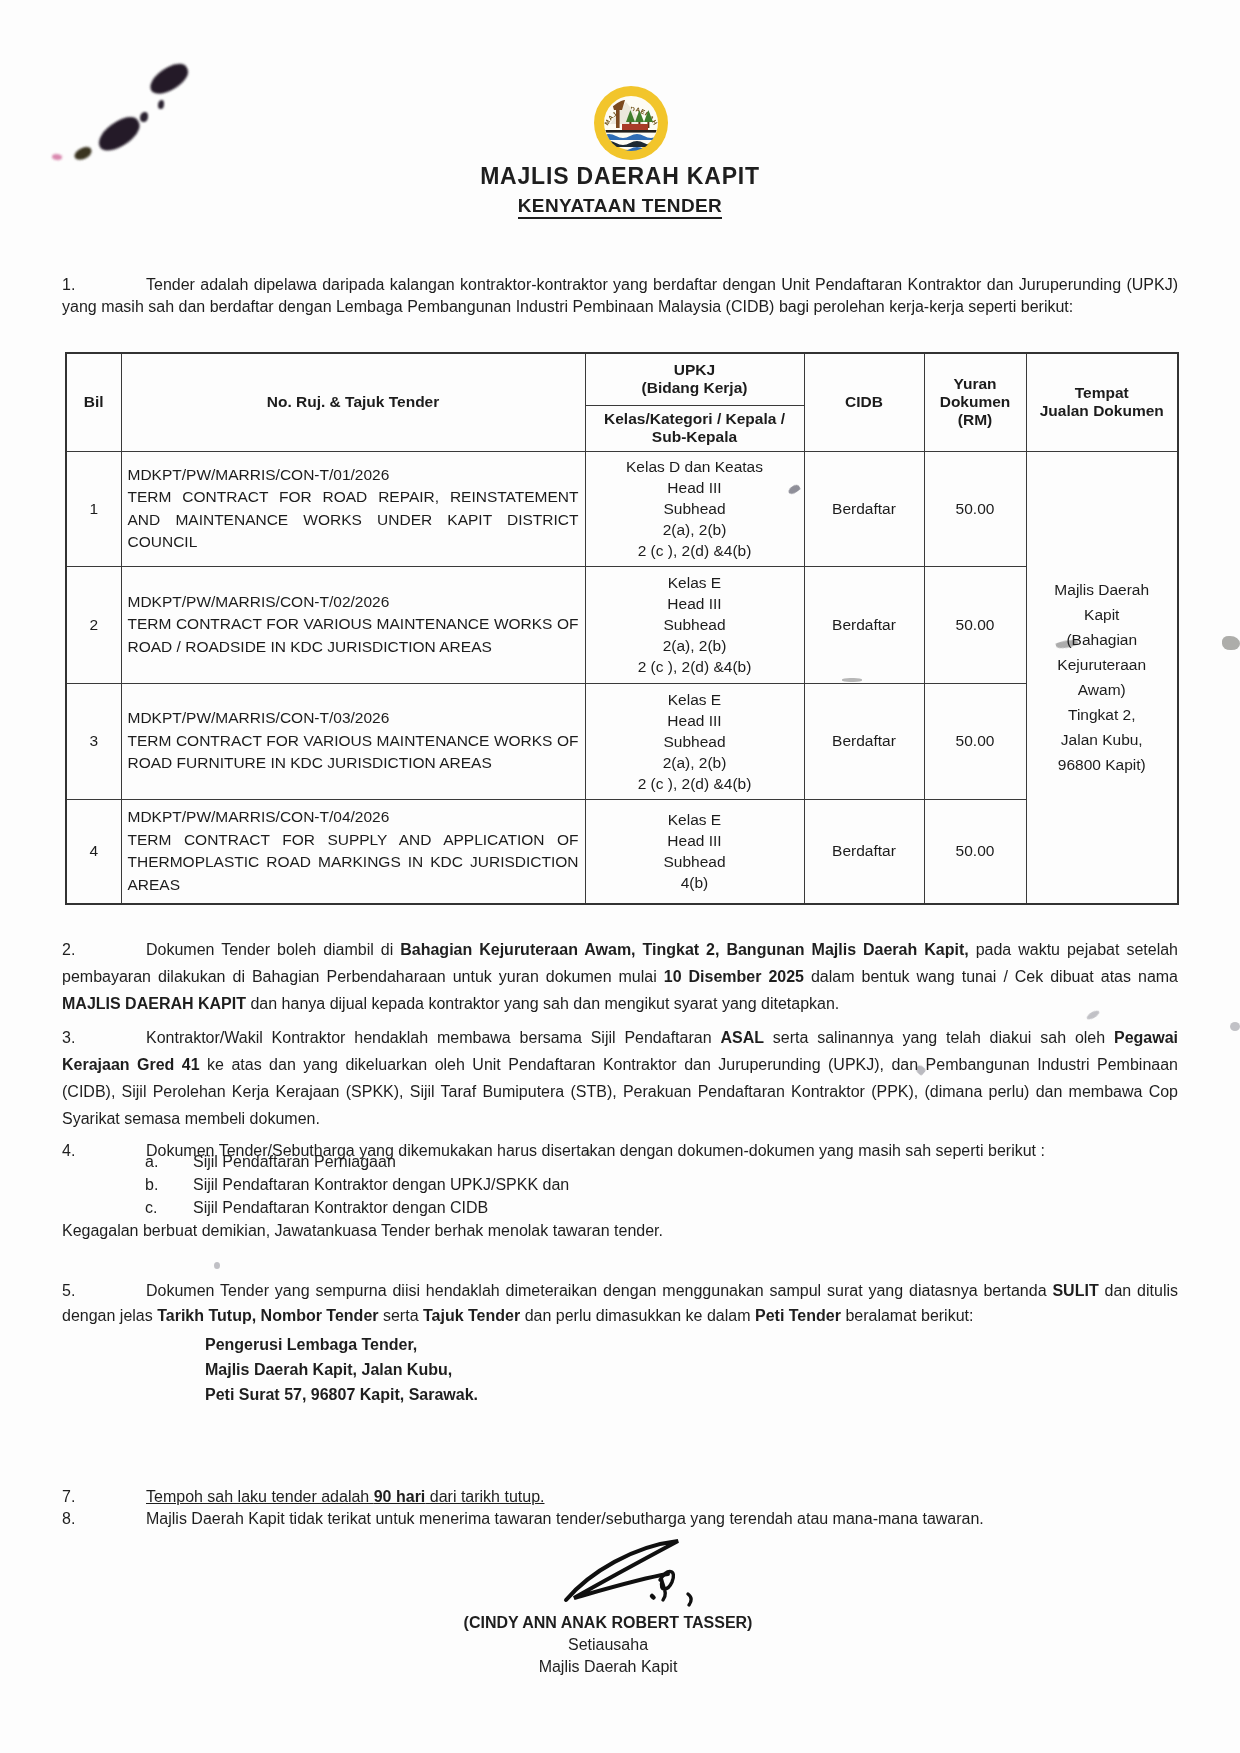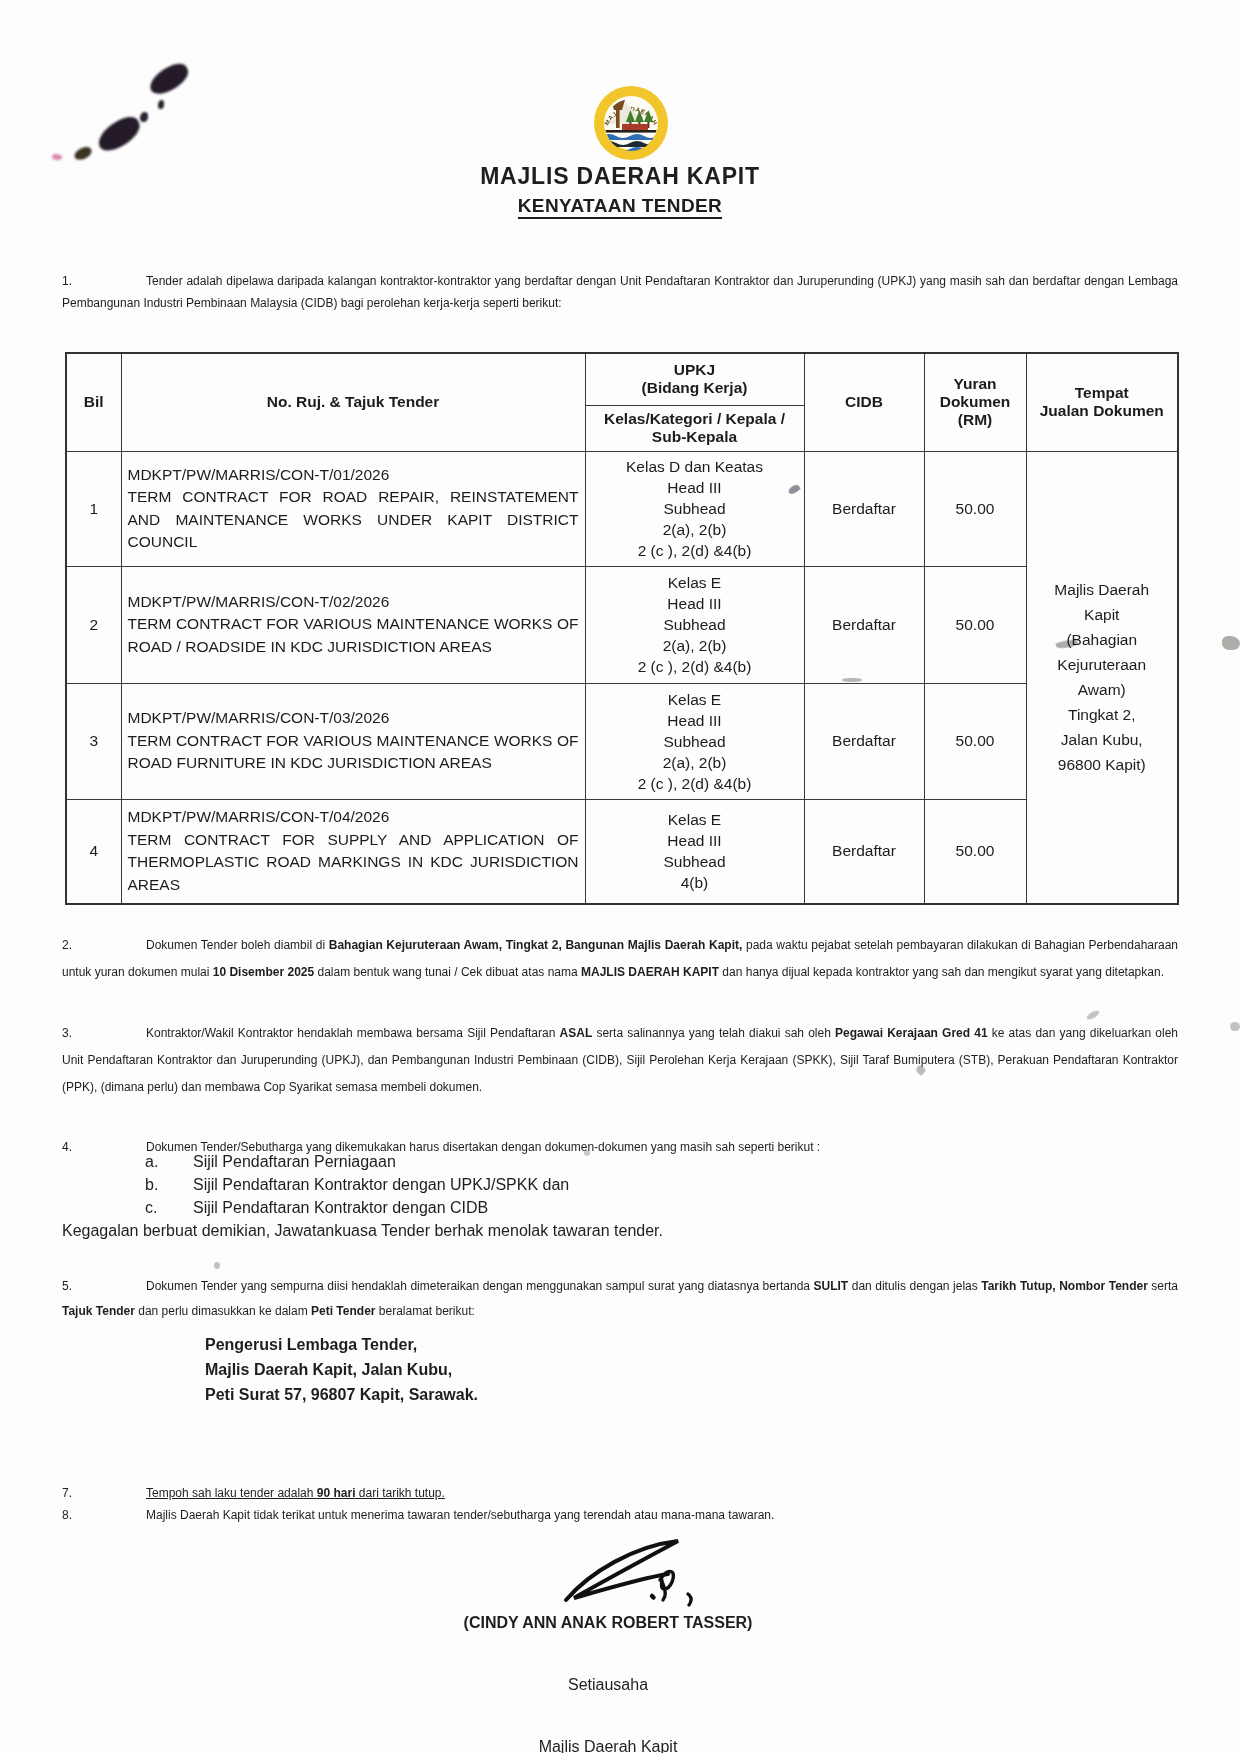--- a/index.html
+++ b/index.html
@@ -10,21 +10,21 @@
   }
   
   .logo-wrap{position:absolute;left:592px;top:82px;width:78px;height:82px;}
   .doc-title{position:absolute;left:0;top:163px;width:1240px;text-align:center;
     font-size:23px;font-weight:bold;letter-spacing:.8px;}
   .doc-subtitle{position:absolute;left:0;top:195px;width:1240px;text-align:center;}
   .doc-subtitle span{font-size:19px;font-weight:bold;letter-spacing:.4px;
     border-bottom:2.5px solid #1e1e1e;padding-bottom:1px;}
   
   .para{position:absolute;left:62px;width:1116px;text-align:justify;
-    font-size:12px;line-height:22px;}
+    font-size:16px;line-height:22px;}
   .pnum{display:inline-block;width:84px;}
   .rich span.b{font-weight:bold;}
   .rich span.u{}
   .sub-item{position:absolute;left:145px;font-size:16px;line-height:22px;}
   .sub-item .ltr{display:inline-block;width:48px;}
   .plain-line{position:absolute;left:62px;width:1116px;font-size:16px;line-height:22px;}
   
   table.tender{position:absolute;left:65px;top:352px;width:1112px;
     border-collapse:collapse;table-layout:fixed;font-size:15.5px;color:#1c1c1c;}
   table.tender th,table.tender td{border:1.6px solid #3a3a3a;padding:2px 6px;vertical-align:middle;}
@@ -37,21 +37,21 @@
   .ref-no{text-align:left;}
   .ref-title{text-align:justify;}
   td.c-upkj{text-align:center;line-height:21px;padding:4px 2px;}
   td.c-cidb,td.c-yuran{text-align:center;}
   td.c-tempat{text-align:center;line-height:25px;padding:4px 6px;}
   
   .address{position:absolute;left:205px;top:1332px;font-weight:bold;font-size:16px;line-height:25px;}
   .sig-block{position:absolute;left:0;top:1536px;width:1216px;text-align:center;}
   .sig-svg{display:block;margin:0 auto;margin-left:560px;}
   .sig-name{font-weight:bold;font-size:16px;line-height:22px;margin-top:2px;}
-  .sig-role,.sig-org{font-size:16px;line-height:22px;margin-top:40px;}
+  .sig-role,.sig-org{font-size:16px;line-height:22px;}
   
   .smudge{position:absolute;border-radius:60% 40% 55% 45%;filter:blur(1.2px);}
   .mark{position:absolute;filter:blur(.6px);}
 </style>
 </head>
 <body>
 
 <div class="page">
 
   <div class="smudge" style="left:148px;top:68px;width:42px;height:22px;background:#241a28;transform:rotate(-28deg);"></div>

